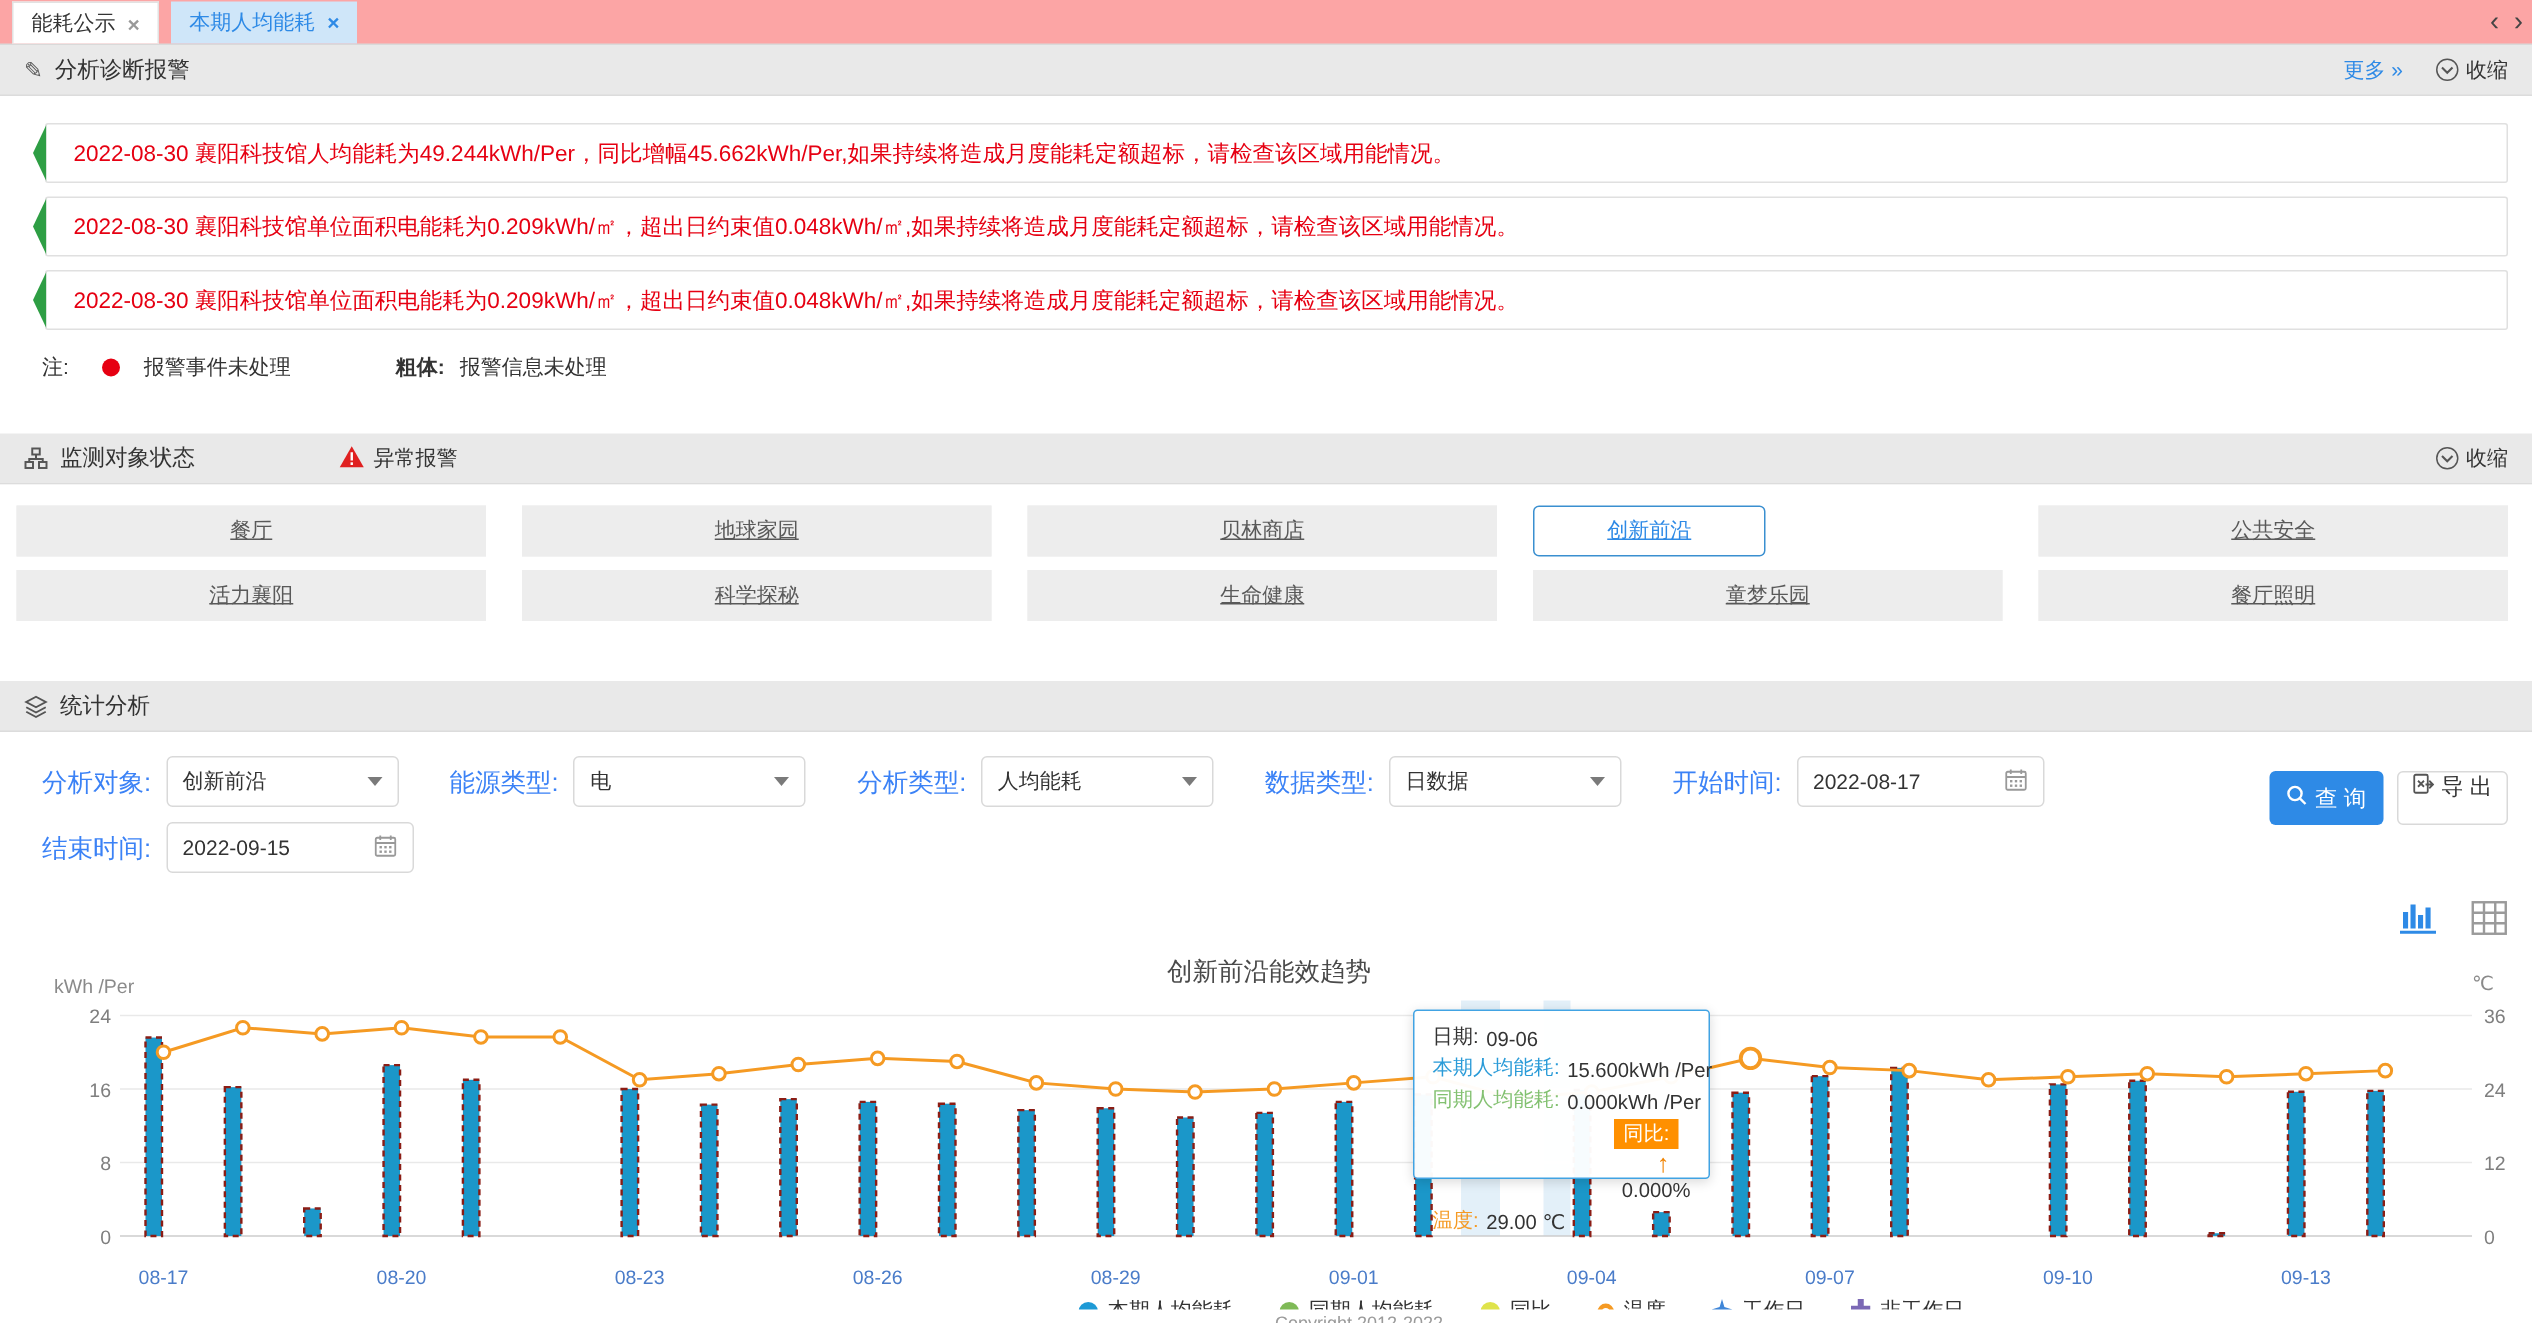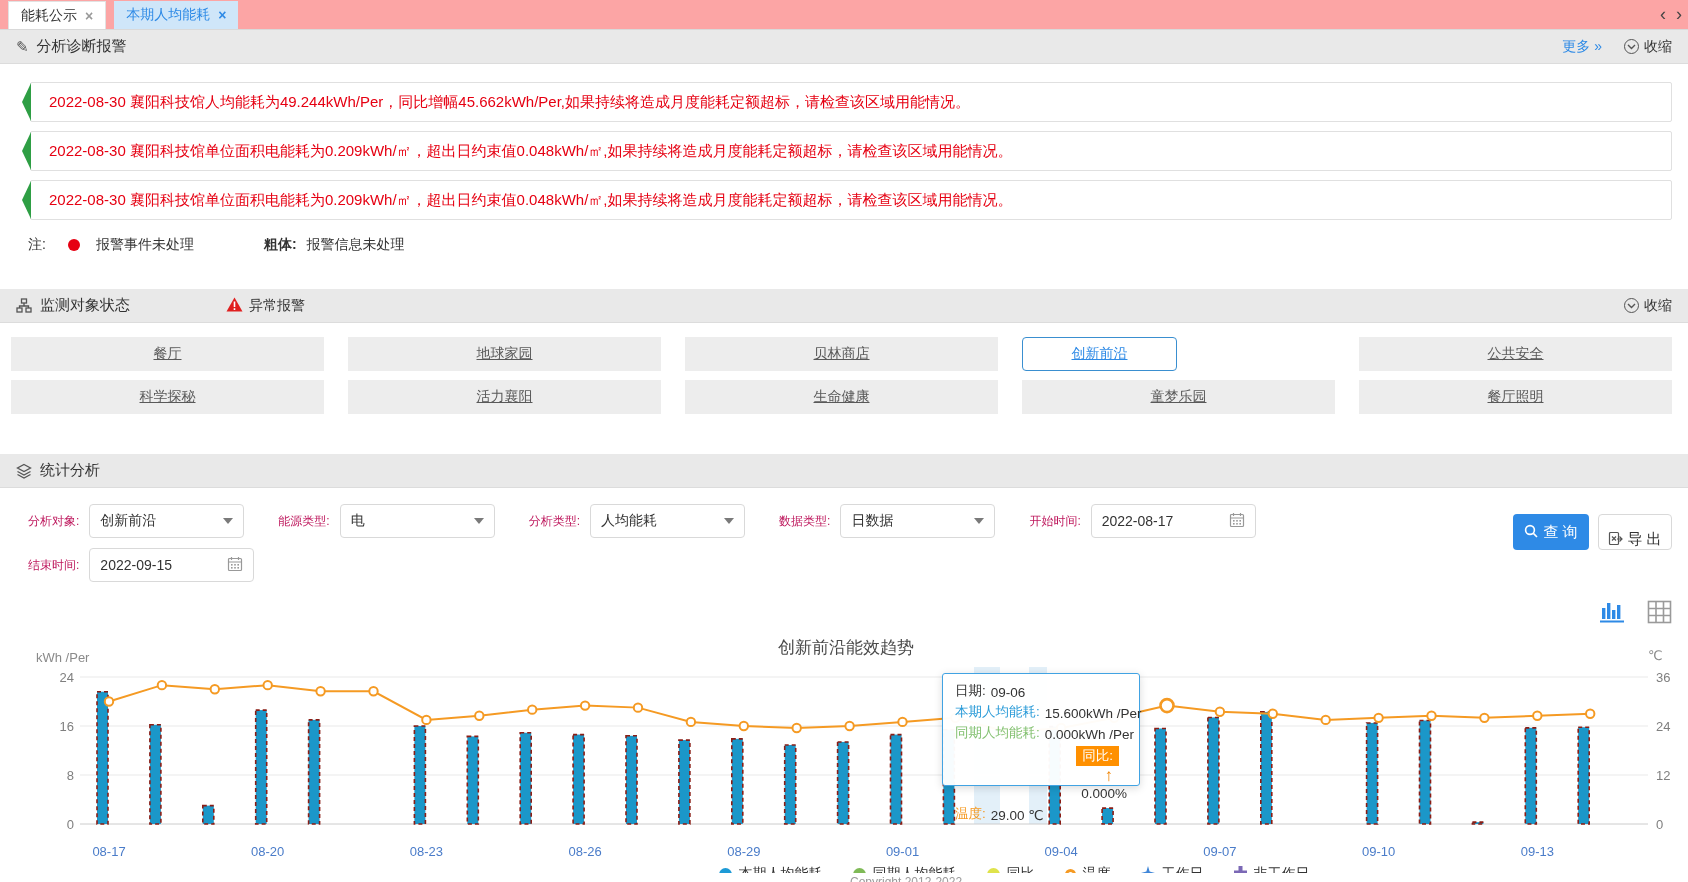--- a/index.html
+++ b/index.html
@@ -50,32 +50,32 @@
   .mon-btn { height:34px; background:#ededed; border:1px solid #ededed; display:flex;
     align-items:center; justify-content:center; cursor:pointer; }
   .mon-btn span { color:#595959; font-size:14px; text-decoration:underline; }
   .mon-btn.sel { background:#fff; border:1px solid #3a8fd0; }
   .mon-btn.sel span { color:#2e8ae6; }
 
   
   .filters { position:relative; padding:16px 16px 0 28px; background:#fff; height:96px; }
   .f-row { display:flex; align-items:center; gap:34px; margin-bottom:10px; }
   .f-group { display:flex; align-items:center; }
-  .f-group label { font-size:12px; color:#be185d; margin-right:10px; white-space:nowrap; }
+  .f-group label { font-size:17px; color:#3b82f6; margin-right:10px; white-space:nowrap; }
   .sel, .date { width:155px; height:34px; border:1px solid #d9d9d9; border-radius:4px;
     display:flex; align-items:center; padding:0 10px; background:#fff; cursor:pointer; }
   .date { width:165px; }
   .sel .val, .date .val { flex:1; font-size:14px; color:#333; }
   .caret { width:0; height:0; border-left:5px solid transparent; border-right:5px solid transparent;
     border-top:6px solid #7a7a7a; }
   .action-btns { position:absolute; right:16px; top:26px; display:flex; gap:9px; }
   .btn-query { width:76px; height:36px; background:#2e8ae6; color:#fff; border:none; border-radius:4px;
     font-size:15px; display:flex; align-items:center; justify-content:center; gap:5px; cursor:pointer; }
   .btn-export { width:74px; height:36px; background:#fff; color:#333; border:1px solid #d9d9d9; border-radius:4px;
-    font-size:15px; display:flex; align-items:flex-end; justify-content:center; gap:4px; cursor:pointer; }
+    font-size:15px; display:flex; align-items:flex-start; justify-content:center; gap:4px; cursor:pointer; }
 
   
   .chart-sec { position:relative; height:300px; background:#fff; }
   .chart-toggle { position:absolute; top:16px; right:16px; display:flex; gap:22px; }
   .chart-toggle .tg { cursor:pointer; }
   .chart-title { position:absolute; top:52px; left:4px; right:0; text-align:center;
     font-size:17px; color:#4a4a4a; }
   .chart-sec svg.plot { position:absolute; top:0; left:0; }
   .legend { position:absolute; top:281px; left:340px; width:1348px; display:flex;
     justify-content:center; gap:30px; align-items:center; }
@@ -201,24 +201,24 @@
     <div class="mon-btn">
       <span>贝林商店</span>
     </div>
     <div class="mon-btn sel">
       <span>创新前沿</span>
     </div>
     <div class="mon-btn">
       <span>公共安全</span>
     </div>
     <div class="mon-btn">
+      <span>活力襄阳</span>
+    </div>
+    <div class="mon-btn">
       <span>科学探秘</span>
-    </div>
-    <div class="mon-btn">
-      <span>活力襄阳</span>
     </div>
     <div class="mon-btn">
       <span>生命健康</span>
     </div>
     <div class="mon-btn">
       <span>童梦乐园</span>
     </div>
     <div class="mon-btn">
       <span>餐厅照明</span>
     </div>

